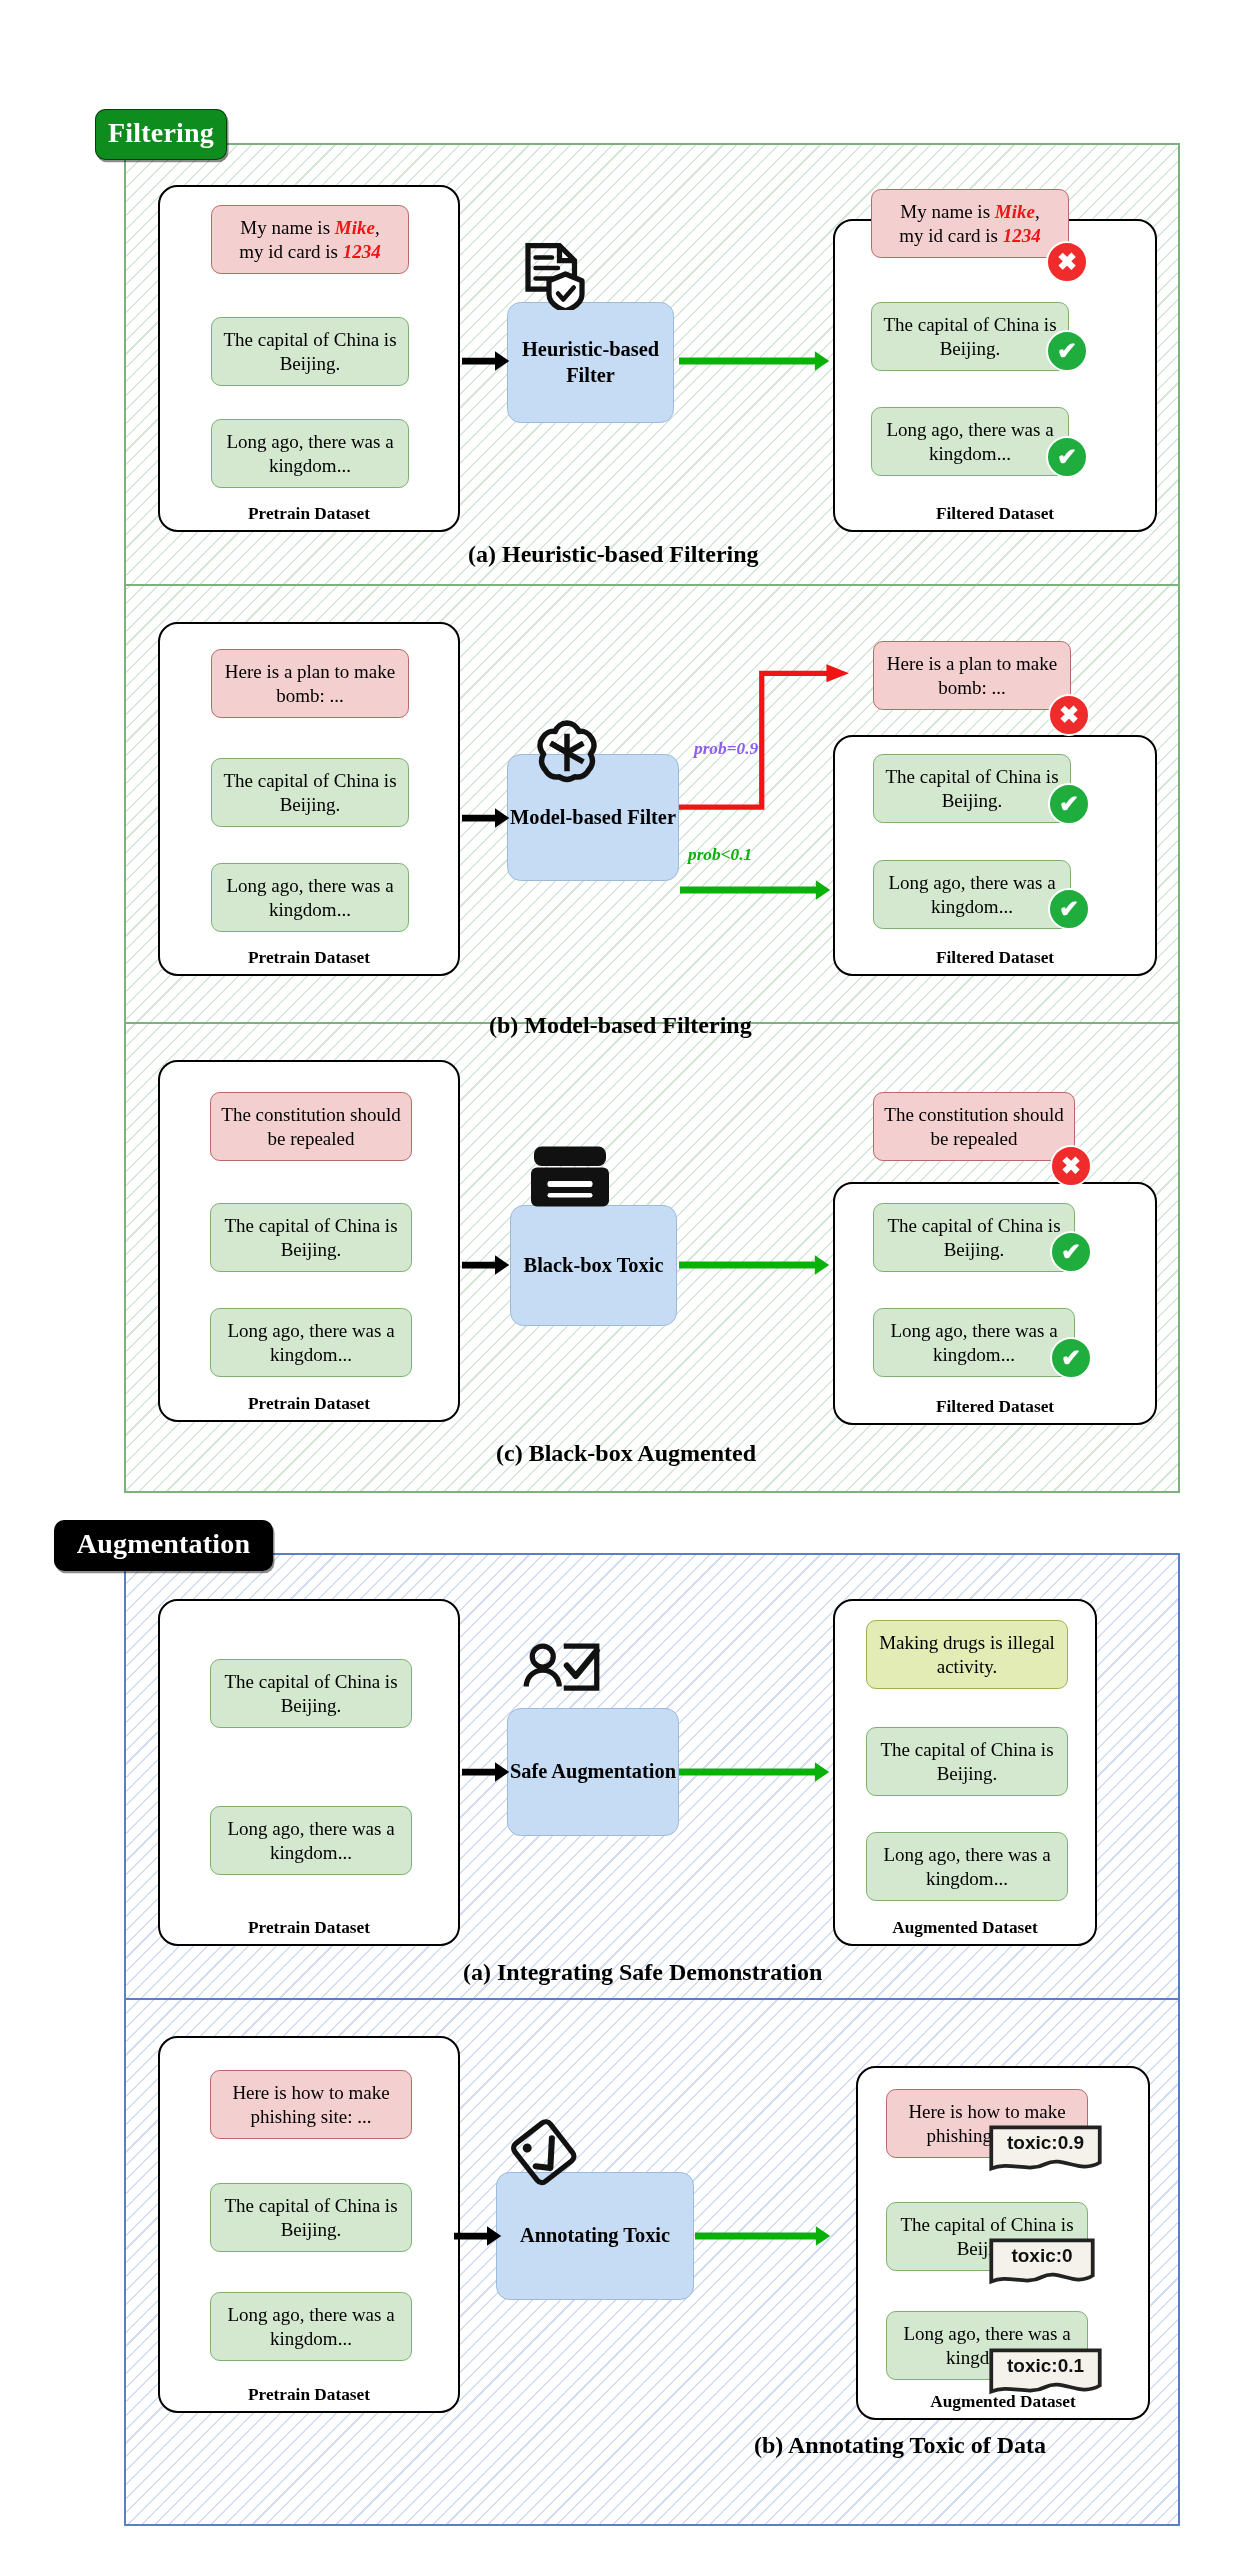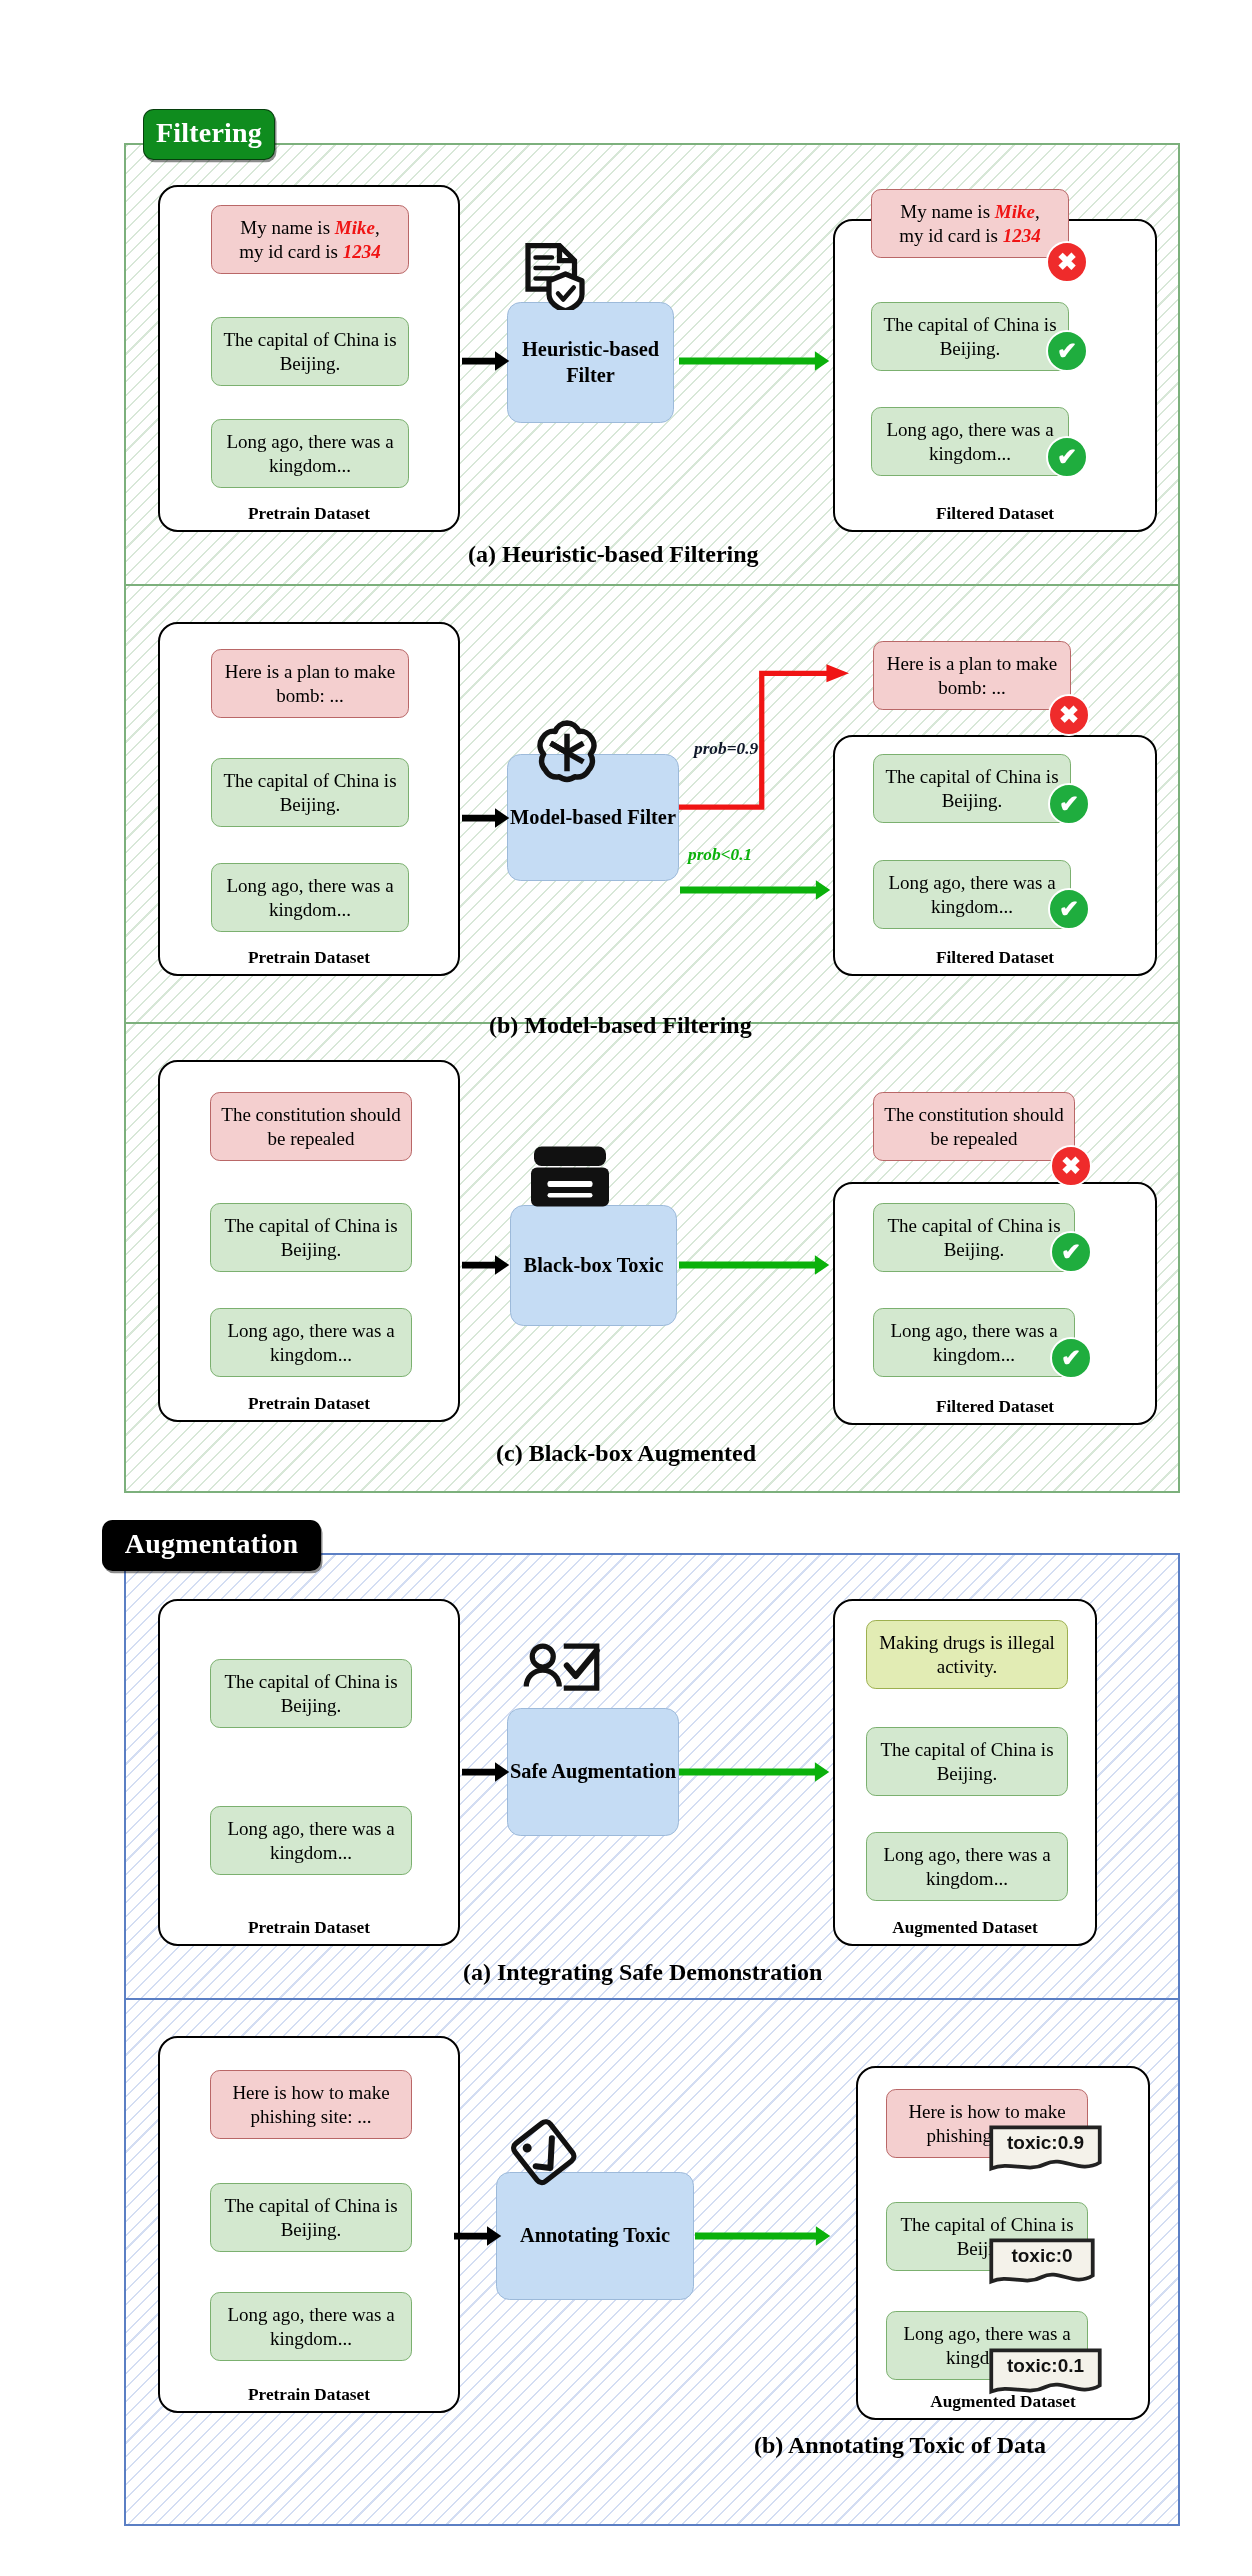--- a/index.html
+++ b/index.html
@@ -16,21 +16,20 @@
     z-index:40;
     border-radius:10.6px;
     color:#ffffff;
     font-weight:bold;
     display:flex; align-items:center; justify-content:center;
     font-size:28px;
     letter-spacing:0.2px;
     box-shadow:1.5px 2.3px 0 rgba(0,0,0,.45);
     border:1.5px solid rgba(0,0,0,.55);
     padding:4.5px 15px 6.8px 15px;
-    margin-left:48px;
   }
   .sec-label.green { background:#0f8c1e; }
   .sec-label.blue  { background:#000000; }
 
   .hatch-green {
     position:absolute;
     border:2.3px solid #7cb07c;
     background:
       repeating-linear-gradient(135deg,
         rgba(124,176,124,.30) 0px, rgba(124,176,124,.30) 1.5px,
@@ -104,21 +103,21 @@
   
   .arrow { position:absolute; z-index:16; }
   .arrow-label {
     position:absolute;
     font-style:italic; font-weight:bold;
     font-size:17.3px;
     z-index:20;
     font-family:"Liberation Serif", serif;
     white-space:nowrap;
   }
-  .arrow-label.red   { color:#0f172a; }
+  .arrow-label.red   { color:#8b5cf6; }
   .arrow-label.green { color:#0bb10b; }
 
   
   .badge {
     position:absolute;
     width:42px; height:42px;
     border-radius:50%;
     display:flex; align-items:center; justify-content:center;
     z-index:22;
     border:2.3px solid #ffffff;

